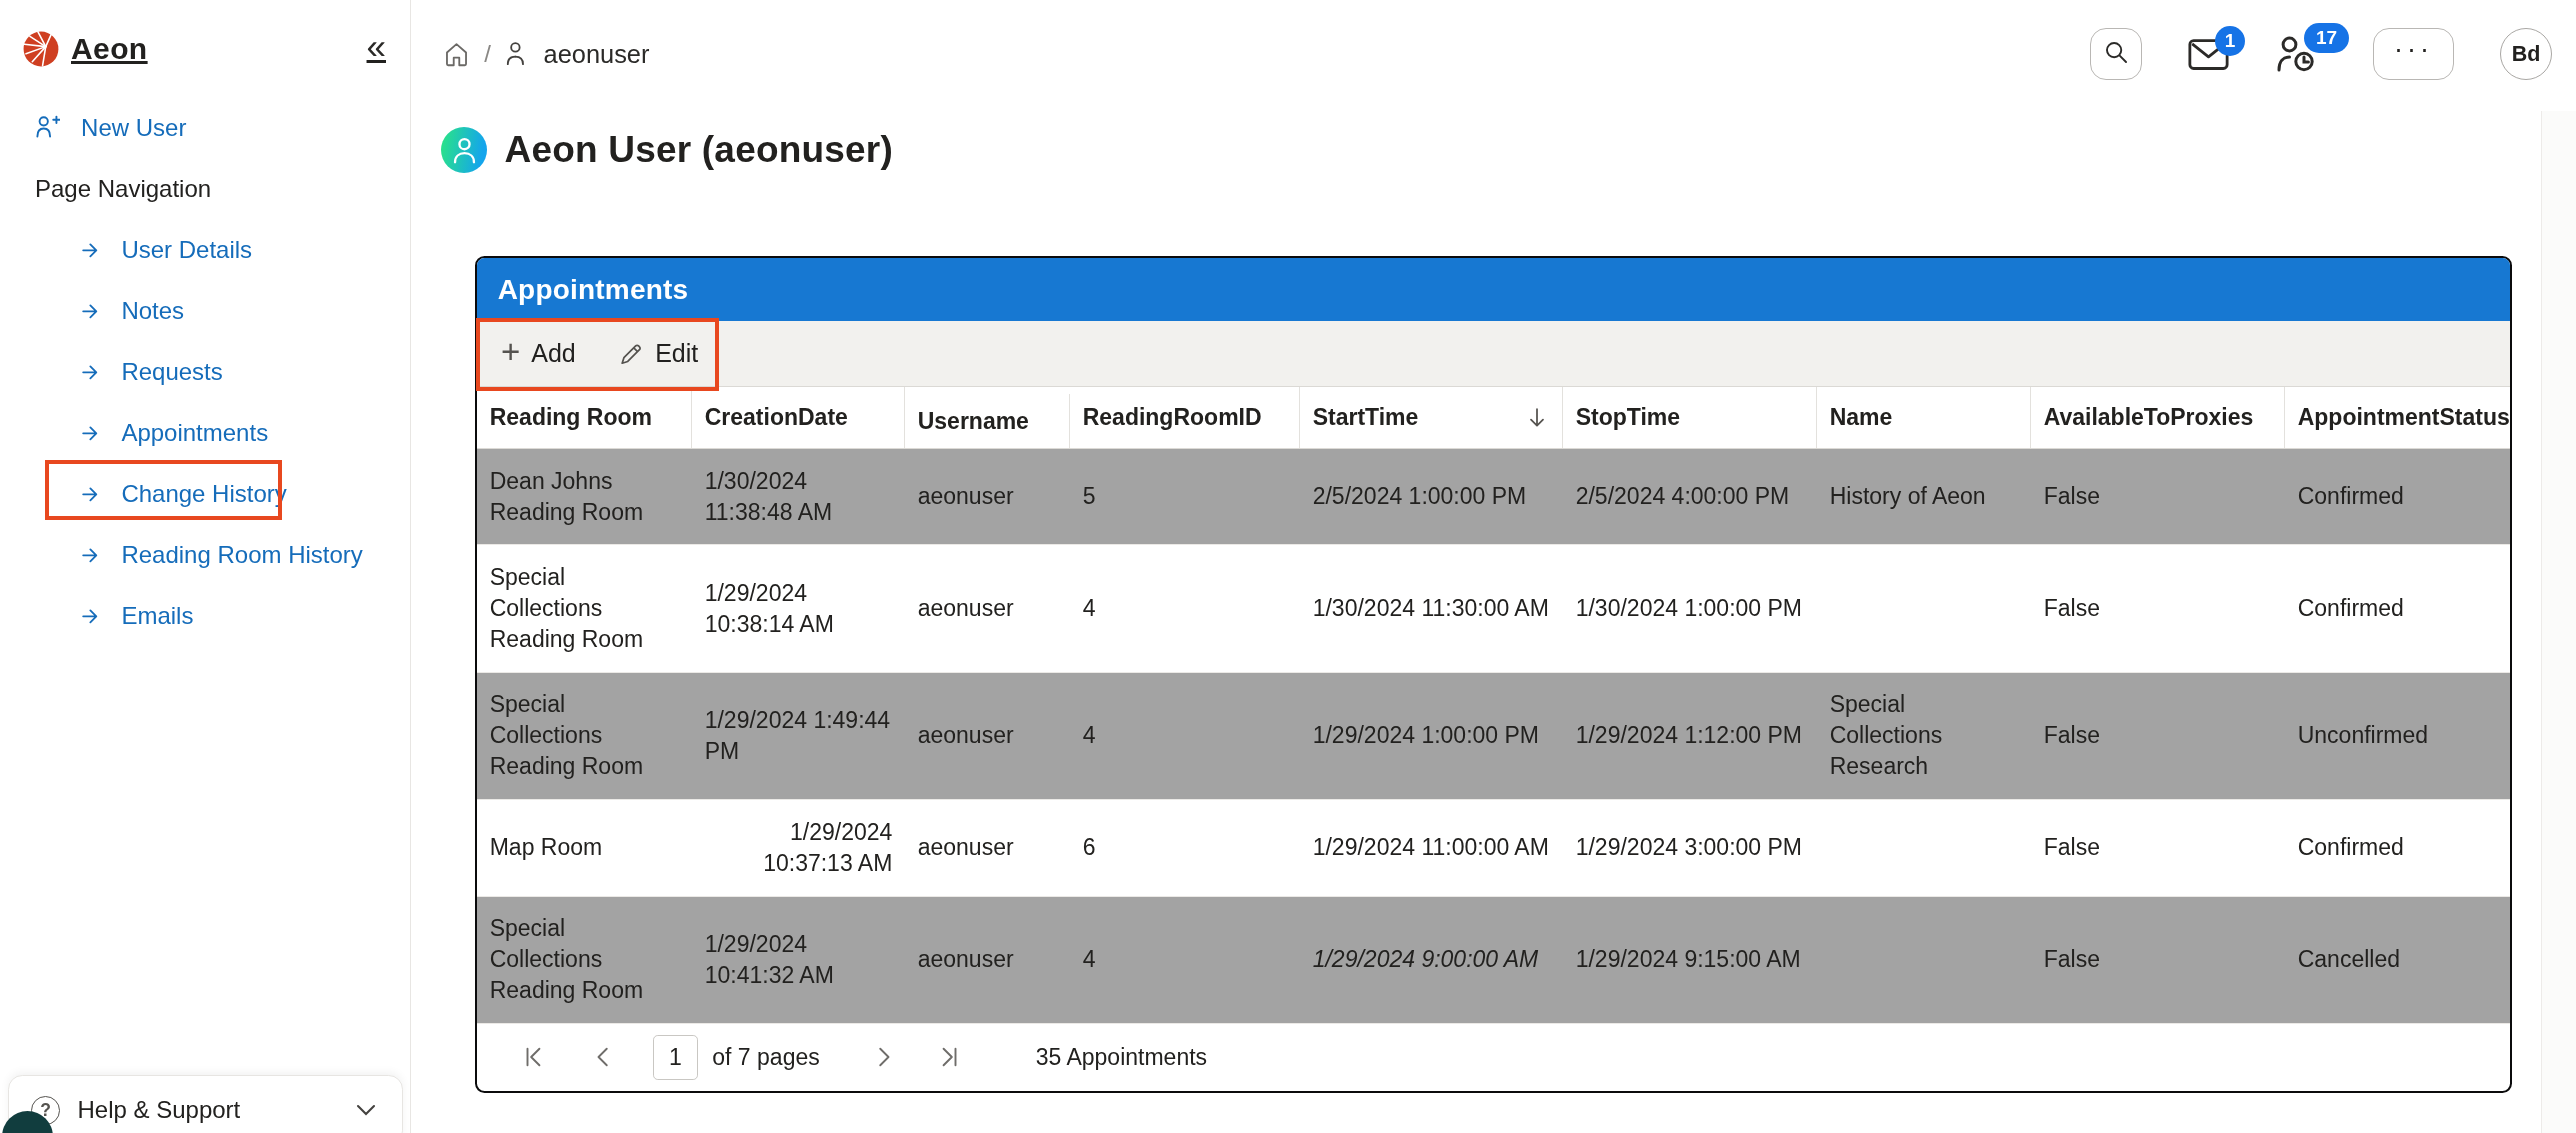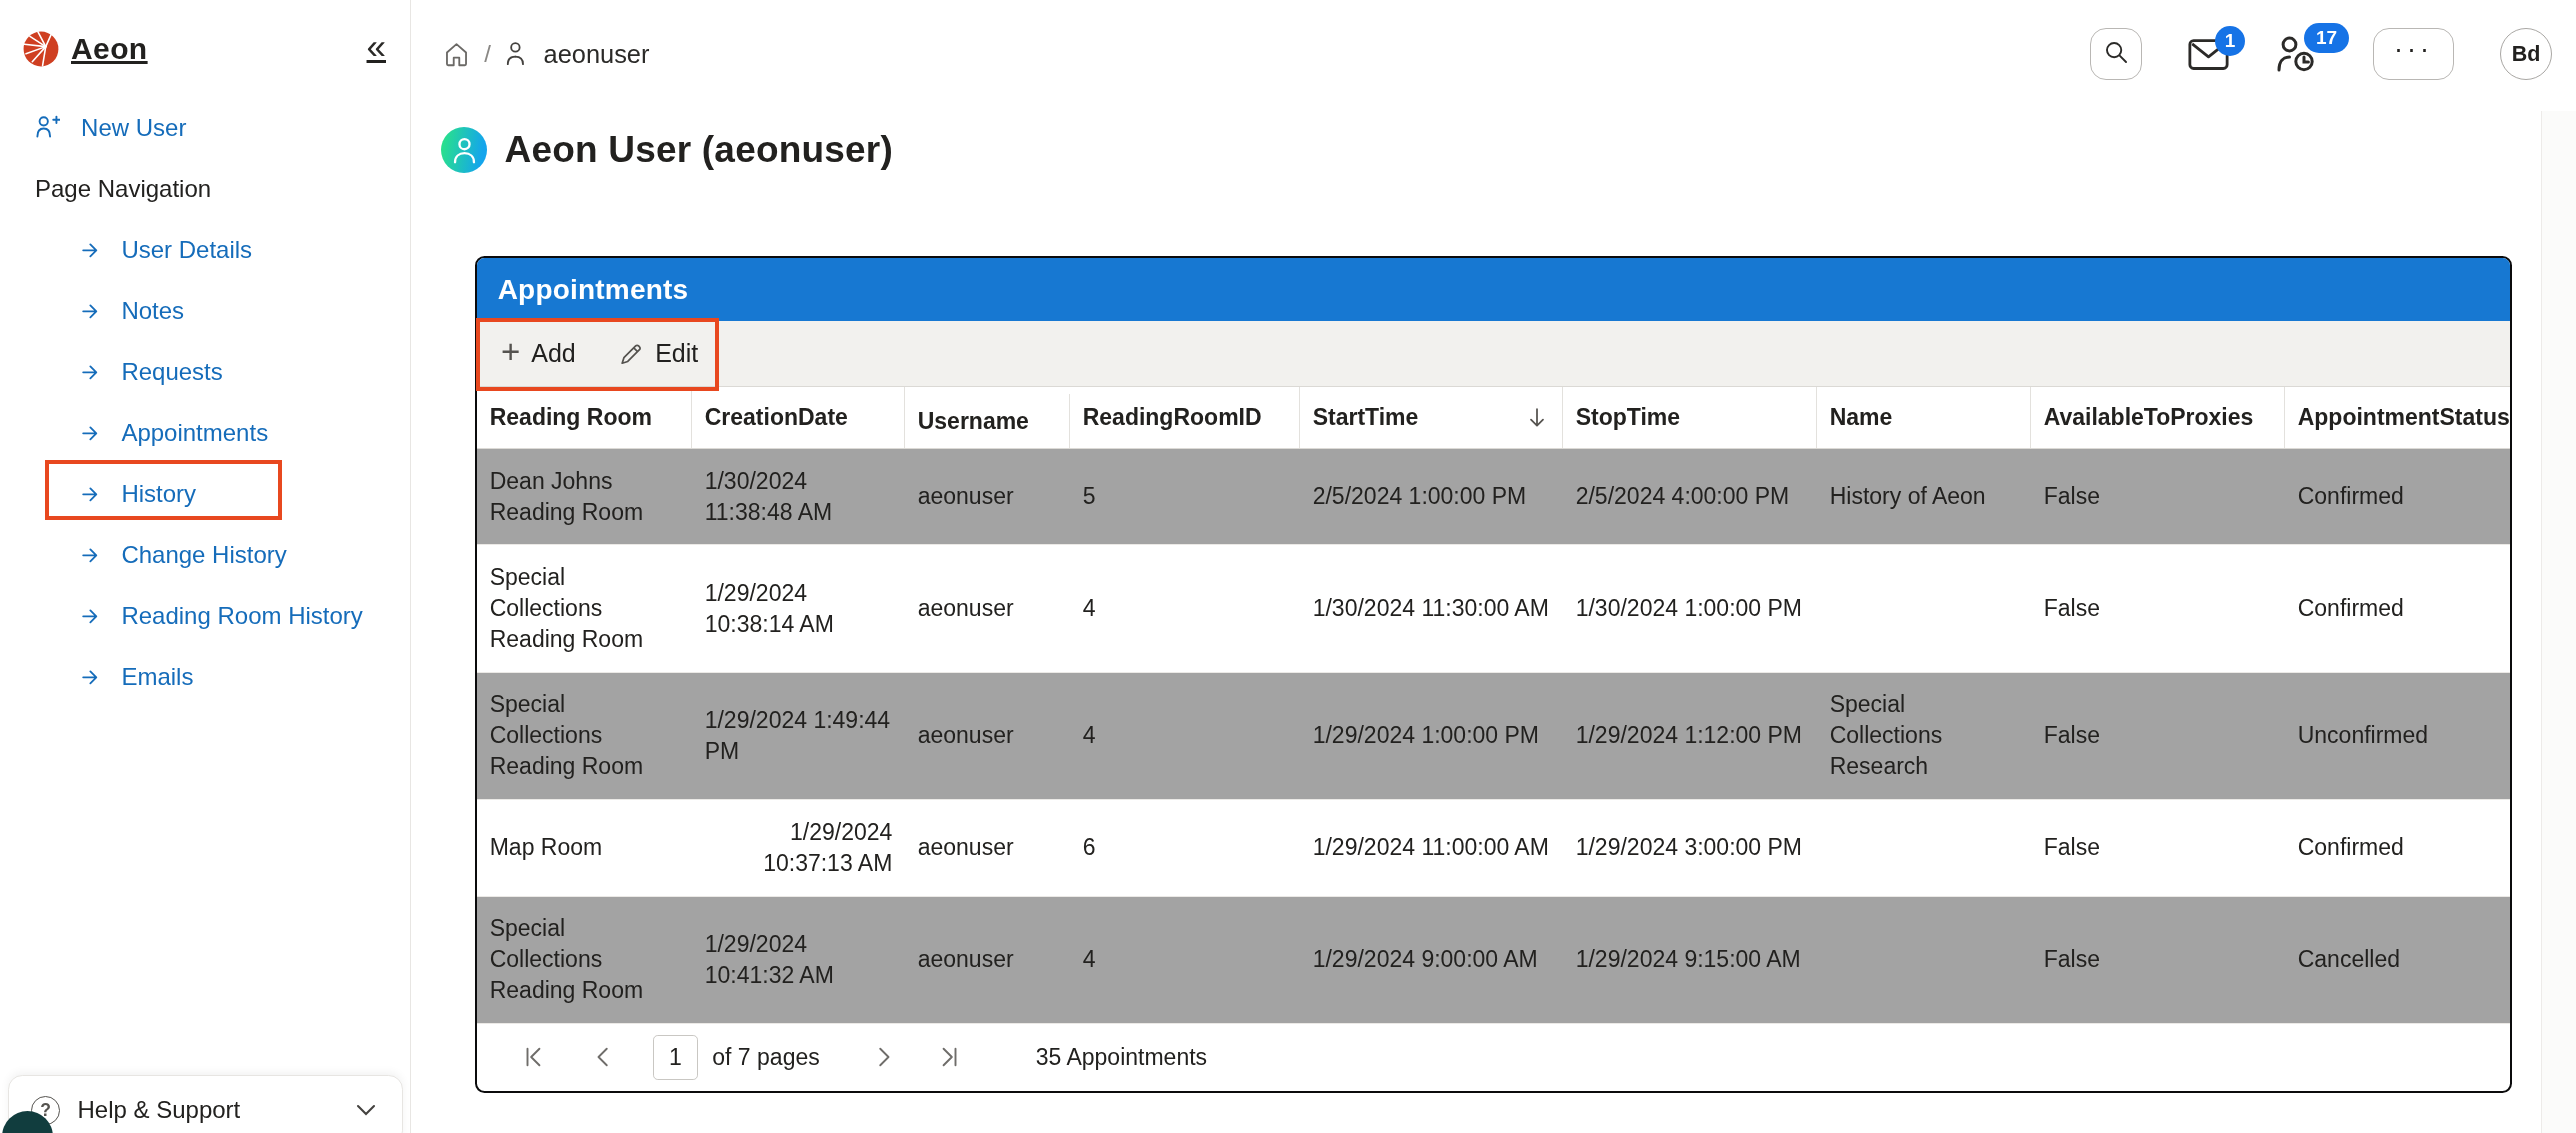--- a/index.html
+++ b/index.html
@@ -134,26 +134,20 @@
         <div class="side-row nav-row">
           <span class="arrow-icon"><svg viewBox="0 0 26 26" fill="none" stroke="#156cba" stroke-width="2.3" stroke-linecap="round" stroke-linejoin="round">
               <path d="M4 13h16M13 5.5L20.5 13 13 20.5"></path>
             </svg></span>
           <span>Appointments</span>
         </div>
         <div class="side-row nav-row">
           <span class="arrow-icon"><svg viewBox="0 0 26 26" fill="none" stroke="#156cba" stroke-width="2.3" stroke-linecap="round" stroke-linejoin="round">
               <path d="M4 13h16M13 5.5L20.5 13 13 20.5"></path>
             </svg></span>
-          <span>History</span>
-        </div>
-        <div class="side-row nav-row">
-          <span class="arrow-icon"><svg viewBox="0 0 26 26" fill="none" stroke="#156cba" stroke-width="2.3" stroke-linecap="round" stroke-linejoin="round">
-              <path d="M4 13h16M13 5.5L20.5 13 13 20.5"></path>
-            </svg></span>
           <span>Change History</span>
         </div>
         <div class="side-row nav-row">
           <span class="arrow-icon"><svg viewBox="0 0 26 26" fill="none" stroke="#156cba" stroke-width="2.3" stroke-linecap="round" stroke-linejoin="round">
               <path d="M4 13h16M13 5.5L20.5 13 13 20.5"></path>
             </svg></span>
           <span>Reading Room History</span>
         </div>
         <div class="side-row nav-row">
           <span class="arrow-icon"><svg viewBox="0 0 26 26" fill="none" stroke="#156cba" stroke-width="2.3" stroke-linecap="round" stroke-linejoin="round">
@@ -338,21 +332,21 @@
           <div class="td" style="flex: 0 0 254px;">1/29/2024 3:00:00 PM</div>
           <div class="td" style="flex: 0 0 214px;"></div>
           <div class="td" style="flex: 0 0 254px;">False</div>
           <div class="td" style="flex: 0 0 224px;">Confirmed</div>
         </div>
         <div class="tr alt">
           <div class="td" style="flex: 0 0 215px;">Special Collections Reading Room</div>
           <div class="td" style="flex: 0 0 213px;">1/29/2024 10:41:32 AM</div>
           <div class="td" style="flex: 0 0 165px;">aeonuser</div>
           <div class="td" style="flex: 0 0 230px;">4</div>
-          <div class="td" style="flex: 0 0 263px;">1/29/2024 9:00:00 AM</div>
+          <div class="td" style="flex: 0 0 263px; font-style: italic;">1/29/2024 9:00:00 AM</div>
           <div class="td" style="flex: 0 0 254px;">1/29/2024 9:15:00 AM</div>
           <div class="td" style="flex: 0 0 214px;"></div>
           <div class="td" style="flex: 0 0 254px;">False</div>
           <div class="td" style="flex: 0 0 224px;">Cancelled</div>
         </div>
       </div>
 
     <div class="p-pagination">
       <button class="pg-btn" style="margin-right:49px;">
         <svg viewBox="0 0 24 24" fill="none" stroke="#6f6d6a" stroke-width="2.1" stroke-linecap="round" stroke-linejoin="round">

